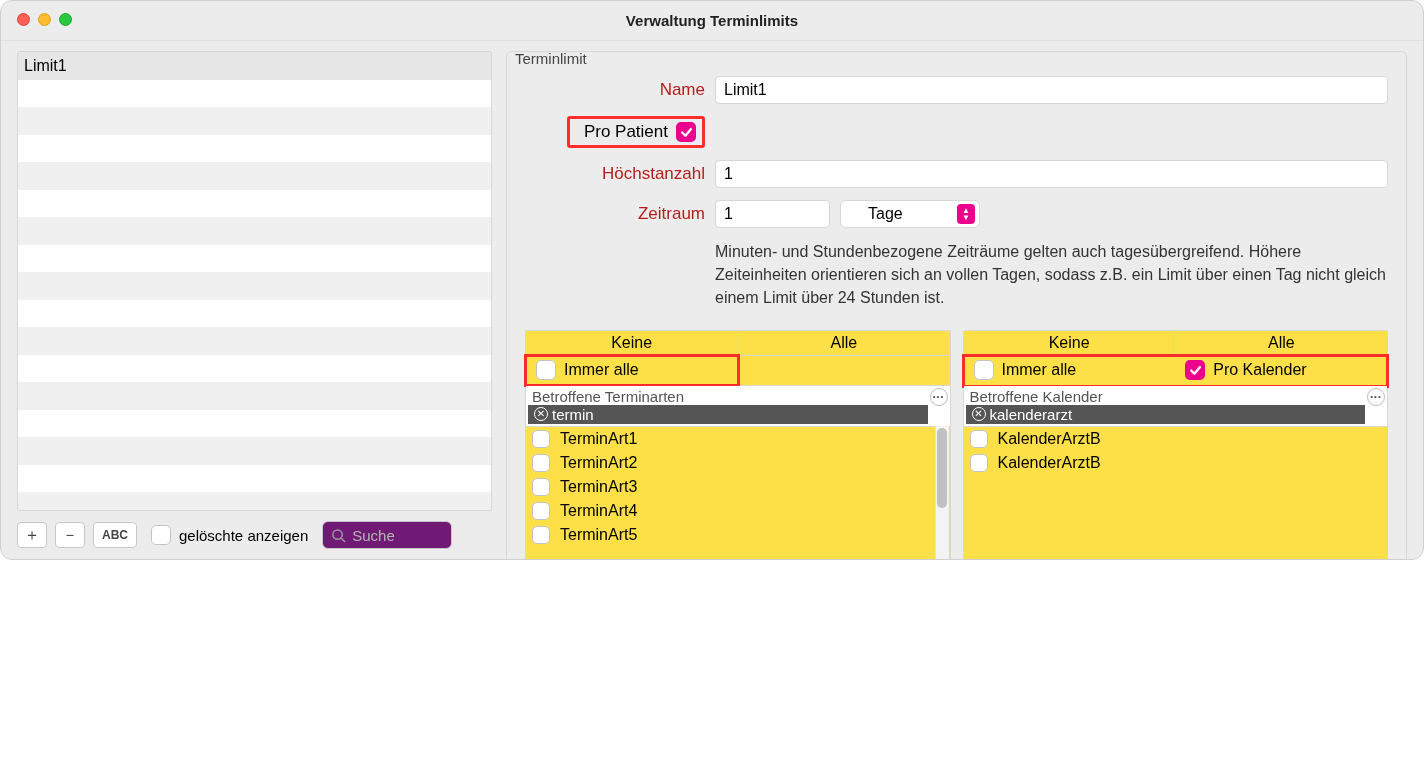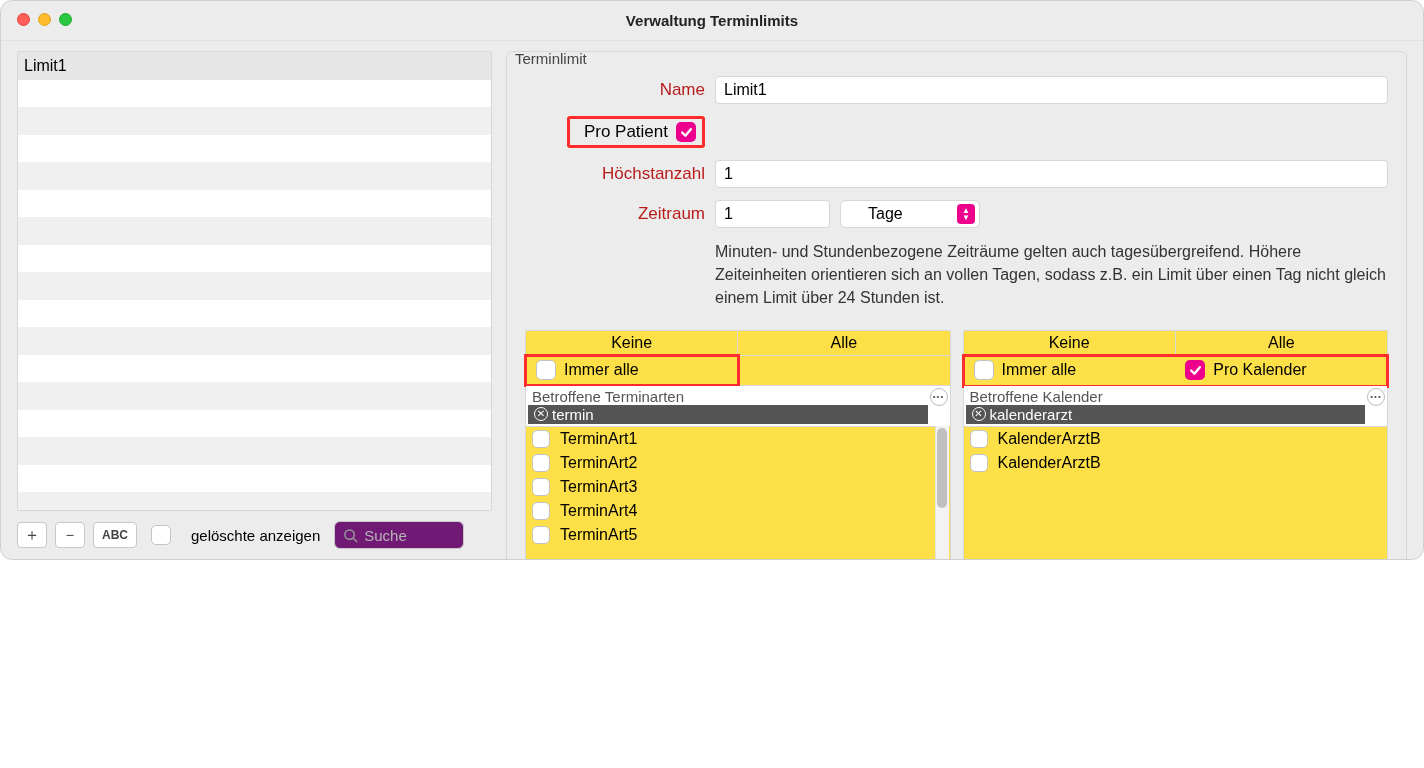--- a/index.html
+++ b/index.html
@@ -52,21 +52,21 @@
   .dots-btn { position:absolute; right:2px; width:18px; height:18px; border:1px solid #bbb; border-radius:50%; font-size:8px; display:flex; align-items:center; justify-content:center; color:#555; background:#fff; letter-spacing:1px;}
   .panel-list { flex:1; overflow-y:auto; }
   .plist-item { display:flex; align-items:center; gap:10px; padding:3px 6px; font-size:16px; }
   .plist-item .mac-check { width:18px; height:18px; }
   .panel .scrollbar { position:absolute; right:1px; top:95px; bottom:2px; width:14px; background:#f3f3f3; border-left:1px solid #e2e2e2;}
   .panel .scrollbar .thumb { width:10px; margin:2px auto; background:#c0c0c0; border-radius:5px; height:80px; }
 
   .bottombar { height:48px; display:flex; align-items:center; padding:0 16px; gap:8px; }
   .sqbtn { width:30px; height:26px; border:1px solid #c8c8c8; background:#fff; border-radius:4px; display:inline-flex; align-items:center; justify-content:center; font-size:16px; color:#444; }
   .abc-btn { width:44px; font-size:12px; font-weight:600; }
-  .del-check { display:flex; align-items:center; gap:20px; margin-left:6px; font-size:15px;}
+  .del-check { display:flex; align-items:center; gap:8px; margin-left:6px; font-size:15px;}
   .searchbox { display:flex; align-items:center; gap:6px; border:1px solid #c8c8c8; background:#701a75; border-radius:6px; height:28px; width:130px; padding:0 8px; margin-left:6px;}
   .searchbox .ph { color:#b5b5b5; font-size:15px; }
   .spacer { flex:1; }
   .help-btn { width:26px; height:26px; border:1px solid #c8c8c8; border-radius:50%; background:#fff; display:inline-flex; align-items:center; justify-content:center; font-size:15px; color:#555; margin-right:10px;}
   .ok-btn { background: linear-gradient(#f73ab0,#ec008c); color:#fff; border:none; border-radius:6px; width:74px; height:28px; font-size:15px; font-weight:500; }
   svg.chk { width:13px; height:13px; }
 </style>
 </head>
 <body>
 

